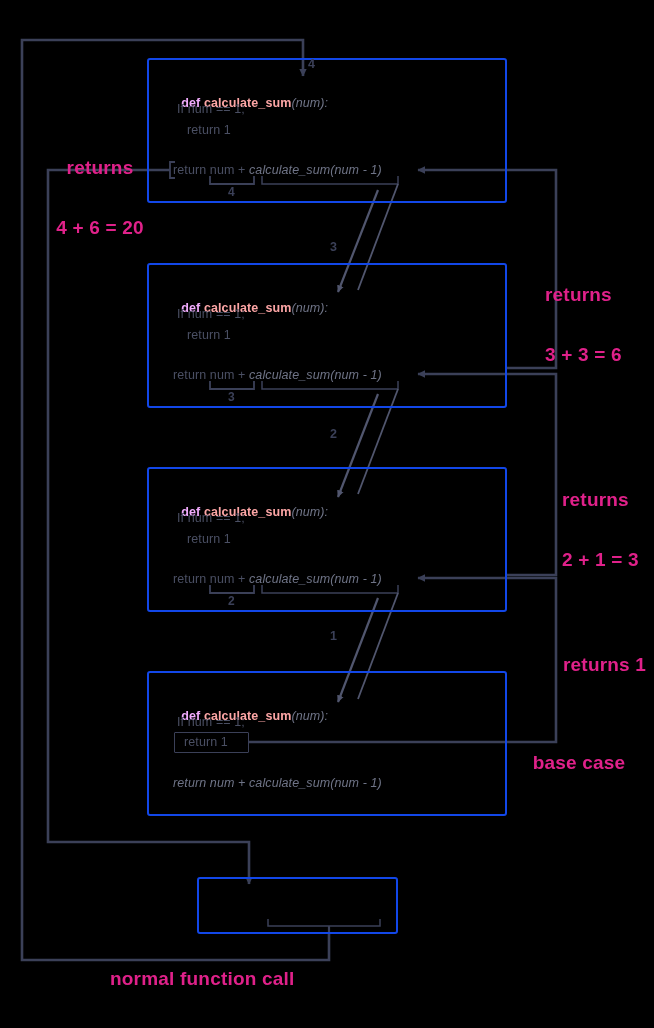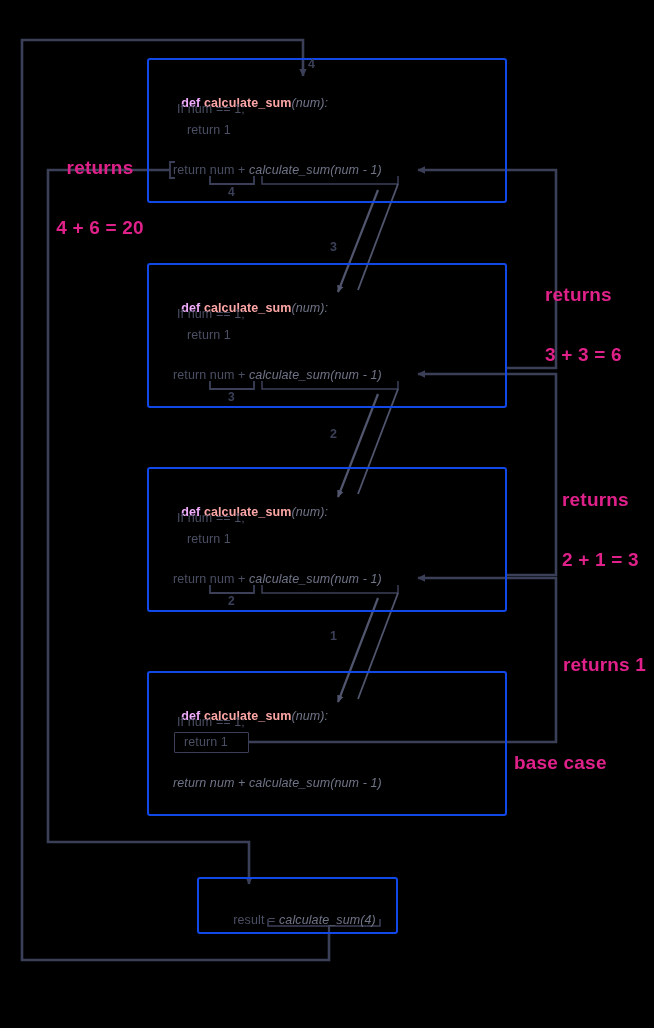--- a/index.html
+++ b/index.html
@@ -179,23 +179,20 @@
     <span class="kw">def</span><span> </span><span class="fn">calculate_sum</span><span class="dim">(num):</span>
   </div>
   <div class="code" style="left:177px;top:715px;"><span>If num == 1;</span></div>
 
   <div class="retbox" style="left:174px;top:732px;width:75px;height:21px;"></div>
   <div class="code" style="left:184px;top:735px;"><span>return 1</span></div>
 
   <div class="code" style="left:173px;top:776px;"><span class="dim">return </span><span class="dim">num</span><span class="dim"> + </span><span class="dim">calculate_sum(num - 1)</span></div>
 
   <div class="frame" style="left:197px;top:877px;width:201px;height:57px;"></div>
-  <div class="code" style="left:219px;top:899px;">
-    <span>result = </span><span class="dim">calculate_sum(4)</span>
-  </div>
 
   <div class="alabel" style="left:308px;top:57px;">4</div>
   <div class="alabel" style="left:330px;top:240px;">3</div>
   <div class="alabel" style="left:330px;top:427px;">2</div>
   <div class="alabel" style="left:330px;top:629px;">1</div>
 
   <div class="note l2" style="left:40px;top:118px;width:120px;">
     <div>returns</div>
     <div>4 + 6 = 20</div>
   </div>
@@ -205,16 +202,17 @@
     <div>3 + 3 = 6</div>
   </div>
 
   <div class="note l2" style="left:562px;top:450px;width:110px;text-align:left;">
     <div>returns</div>
     <div>2 + 1 = 3</div>
   </div>
 
   <div class="note" style="left:563px;top:654px;width:100px;text-align:left;">returns 1</div>
 
-  <div class="note" style="left:514px;top:752px;width:130px;text-align:left;">base case</div>
-
+  <div class="note" style="left:514px;top:752px;width:130px;text-align:center;">base case</div>
+
+  <div class="note" style="left:110px;top:968px;width:200px;text-align:left;">normal function call</div>
 
 </div>
 
 </body></html>

